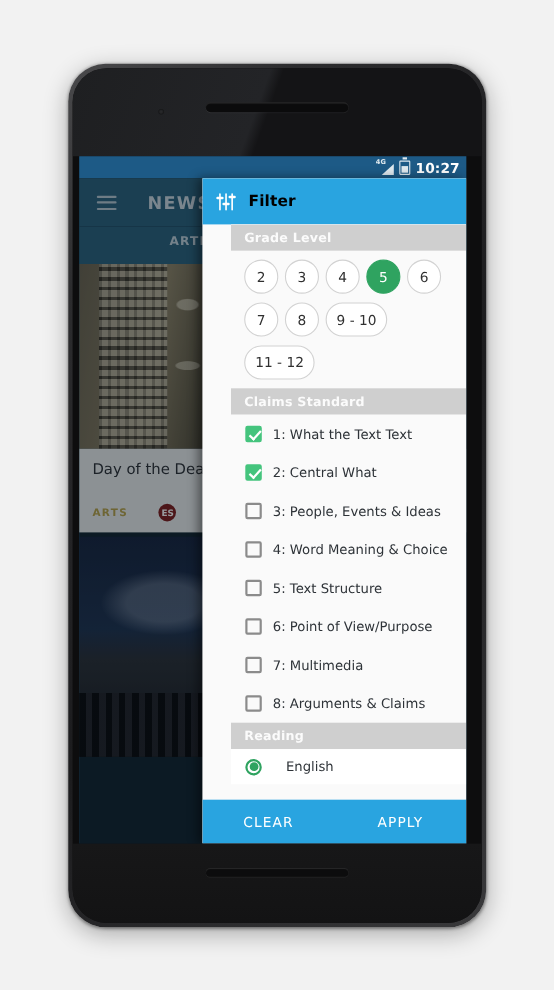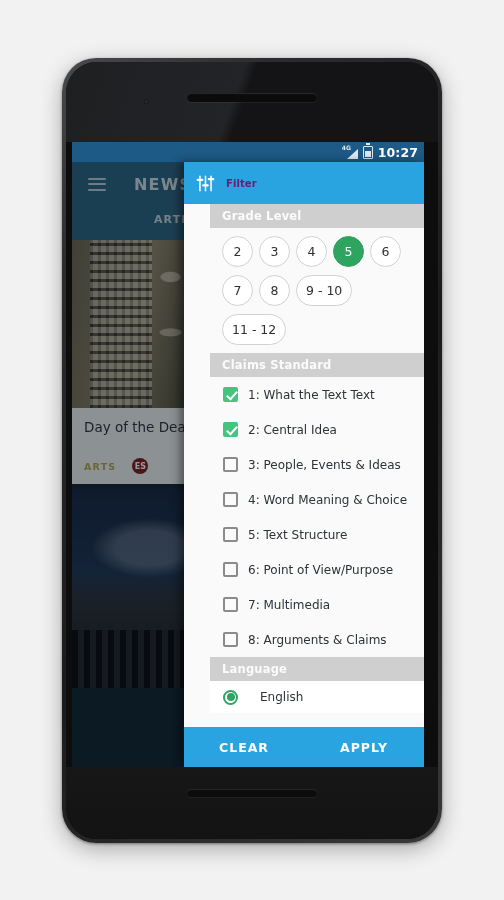--- a/index.html
+++ b/index.html
@@ -124,21 +124,21 @@
       repeating-linear-gradient(90deg, rgba(20,18,14,.40) 0 3px, rgba(235,230,210,.30) 3px 8px);
     opacity:.85;
   }
   #art1-card{
     position:absolute;left:0;top:246px;width:100%;height:76px;background:#eceff0;
   }
   #art1-headline{
     position:absolute;left:12px;top:10px;right:10px;
     color:#2c3136;font-size:13.5px;line-height:18px;
   }
-  #art1-meta{position:absolute;left:12px;top:50px;display:flex;align-items:center;gap:16px;}
+  #art1-meta{position:absolute;left:12px;top:50px;display:flex;align-items:center;gap:28px;}
   #art1-cat{color:#b8a44a;font-size:9.5px;font-weight:bold;letter-spacing:1.2px;}
   #art1-lang{
     width:16px;height:16px;border-radius:50%;background:#7f1d1d;
     color:#fff;font-size:8px;font-weight:bold;display:flex;align-items:center;justify-content:center;
   }
   #art2-img{
     position:absolute;left:0;top:326px;width:100%;height:200px;
     background:
       radial-gradient(ellipse at 22% 30%, rgba(200,210,225,.30) 0 34px, rgba(0,0,0,0) 58px),
       linear-gradient(180deg,#16243f 0%,#1d3250 42%,#2a2f36 56%,#181b20 100%);
@@ -164,21 +164,21 @@
     background:#fafafa;
     box-shadow:-4px 0 9px rgba(0,0,0,.45);
     display:flex;flex-direction:column;
     overflow:hidden;
   }
   #sheet-header{
     height:42px;flex:0 0 42px;background:#29a4e0;
     display:flex;align-items:center;gap:11px;padding-left:12px;box-sizing:border-box;
   }
   #filter-icon{width:19px;height:19px;display:block;}
-  #sheet-title{color:#701a75;font-size:10px;font-weight:bold;letter-spacing:.1px;}
+  #sheet-title{color:#000000;font-size:14px;font-weight:bold;letter-spacing:.1px;}
 
   .section-hd{
     background:#cfcfcf;color:#fbfbfb;font-size:11.5px;font-weight:bold;
     padding:5px 0 5px 12px;letter-spacing:.2px;
   }
   #sheet-body{flex:1 1 auto;overflow:hidden;background:#fafafa;margin-left:26px;}
 
   
   #grade-grid{
     padding:8px 10px 8px 12px;display:flex;flex-wrap:wrap;gap:8px 6px;
@@ -220,21 +220,21 @@
     display:flex;align-items:center;justify-content:center;flex:0 0 15px;background:#fff;
   }
   .radio i{width:8px;height:8px;border-radius:50%;background:#2fa360;display:block;}
   .rdlabel{font-size:12px;color:#2e3338;}
 
   
   #sheet-footer{
     flex:0 0 40px;height:40px;background:#29a4e0;display:flex;align-items:center;
   }
   .fbtn{
-    flex:1;text-align:center;color:#fff;font-size:12.5px;font-weight:bold;letter-spacing:1px;
+    flex:1;text-align:center;color:#fff;font-size:12.5px;font-weight:normal;letter-spacing:1px;
   }
 
   
   #navbar{
     position:absolute;left:6px;top:705px;width:352px;height:38px;background:#030303;
     display:flex;align-items:center;justify-content:space-around;
   }
   .navbtn{width:40px;height:38px;display:flex;align-items:center;justify-content:center;}
   .nav-back{
     width:0;height:0;border-top:8px solid transparent;border-bottom:8px solid transparent;
@@ -337,21 +337,21 @@
 
           <div class="section-hd">Claims Standard</div>
 
           <div>
             <div class="cbrow">
               <span class="cbox on"></span>
               <span class="cblabel">1: What the Text Text</span>
             </div>
             <div class="cbrow">
               <span class="cbox on"></span>
-              <span class="cblabel">2: Central Idea</span>
+              <span class="cblabel">2: Central What</span>
             </div>
             <div class="cbrow">
               <span class="cbox"></span>
               <span class="cblabel">3: People, Events &amp; Ideas</span>
             </div>
             <div class="cbrow">
               <span class="cbox"></span>
               <span class="cblabel">4: Word Meaning &amp; Choice</span>
             </div>
             <div class="cbrow">
@@ -365,21 +365,21 @@
             <div class="cbrow">
               <span class="cbox"></span>
               <span class="cblabel">7: Multimedia</span>
             </div>
             <div class="cbrow">
               <span class="cbox"></span>
               <span class="cblabel">8: Arguments &amp; Claims</span>
             </div>
           </div>
 
-          <div class="section-hd">Language</div>
+          <div class="section-hd">Reading</div>
 
           <div class="rdrow">
             <span class="radio">
                 <i></i>
               </span>
             <span class="rdlabel">English</span>
           </div>
 
         </div>
 

